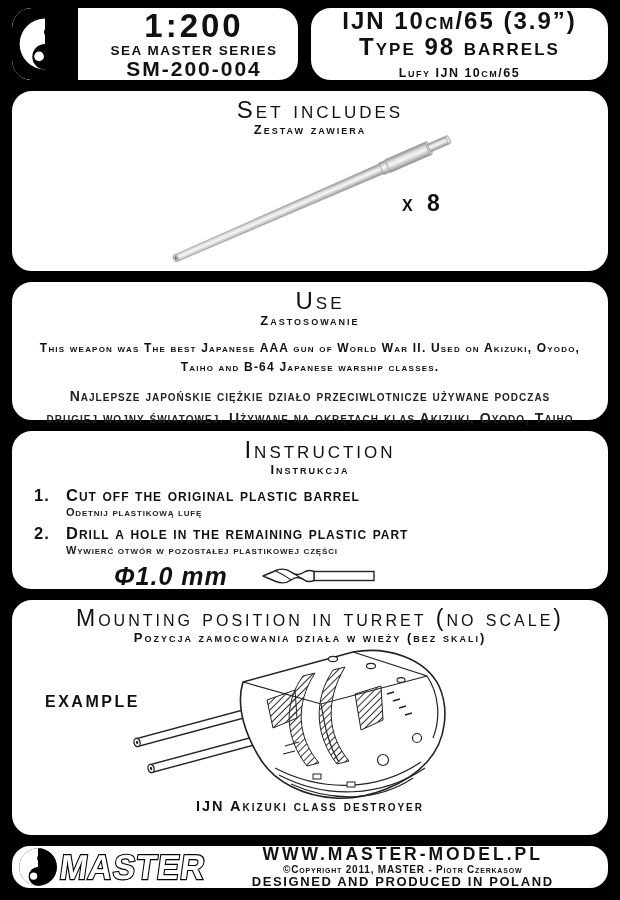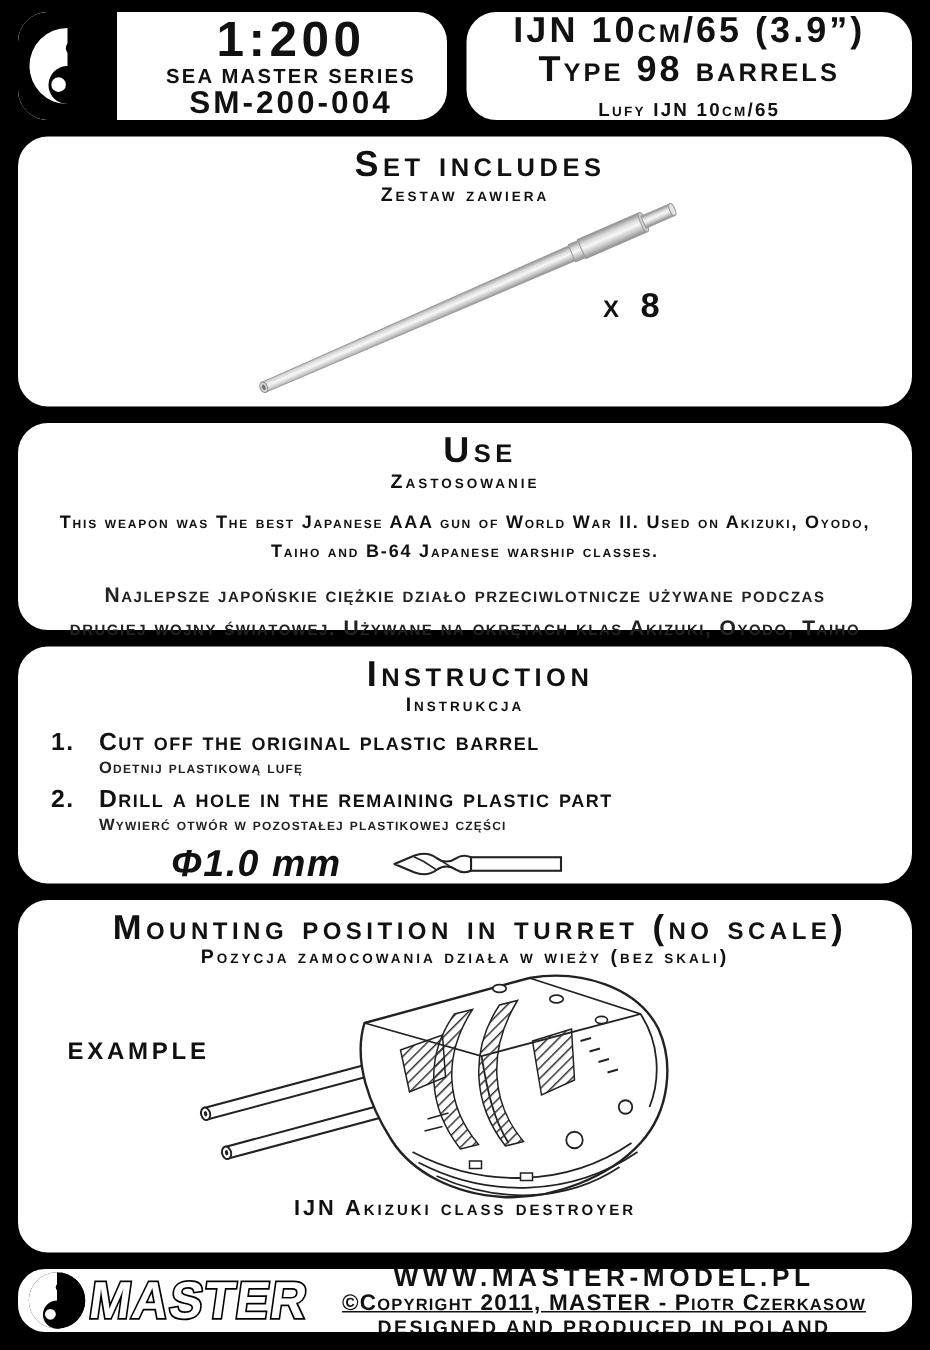--- a/index.html
+++ b/index.html
@@ -27,21 +27,21 @@
   .prod-sub { font-size:12.5px; font-weight:bold; letter-spacing:1.5px; }
 
   
   .panel { position:relative; background:#fff; border:4px solid #000; border-radius:24px;
            margin:3px 8px 0; text-align:center; }
   .p-set   { height:188px; }
   .p-use   { height:146px; }
   .p-instr { height:166px; }
   .p-mount { height:243px; }
 
-  .sec-title { font-size:24px; font-weight:bold; letter-spacing:3px; margin-top:6px; line-height:1.05;margin-left:20px; }
+  .sec-title { font-size:24px; font-weight:normal; letter-spacing:3px; margin-top:6px; line-height:1.05;margin-left:20px; }
   .sec-sub   { font-size:13px; font-weight:bold; letter-spacing:2px; line-height:1.2; }
 
   .barrel-svg { position:absolute; left:138px; top:34px; }
   .qty { position:absolute; left:390px; top:99px; font-size:23px; font-weight:bold; letter-spacing:4px; }
 
   .use-body { font-size:12px; font-weight:bold; letter-spacing:1.2px; line-height:1.6;
               margin:10px 16px 0; }
   .use-body-pl { font-size:14px; font-weight:bold; letter-spacing:1px; line-height:1.55;
                  margin:9px 30px 0; color:#222; }
 
@@ -62,21 +62,21 @@
 
   
   .footer { height:50px; margin:3px 8px 0; background:#fff; border:4px solid #000;
             border-radius:22px; display:flex; align-items:center; overflow:hidden; }
   .footer-brand { display:flex; align-items:center; padding-left:6px; flex:none; }
   .brand-word { font-size:33px; font-weight:800; letter-spacing:1px; color:#fff;
                 -webkit-text-stroke:2.2px #000; paint-order:stroke fill;
                 transform:skewX(-8deg) scaleY(1.05); margin-left:2px; }
   .footer-text { flex:1; text-align:center; line-height:1.1; padding-right:8px; }
   .site-txt { font-size:17.5px; font-weight:bold; letter-spacing:3px; }
-  .copy-txt { font-size:15px; font-weight:bold; letter-spacing:0.8px;text-decoration:underline; }
+  .copy-txt { font-size:10px; font-weight:bold; letter-spacing:0.8px; }
   .origin-txt { font-size:13px; font-weight:bold; letter-spacing:1.6px; }
 </style>
 </head>
 <body>
 
 <div class="page">
 
   <div class="header">
     <div class="badge badge-left">
       <div class="logo-box">

